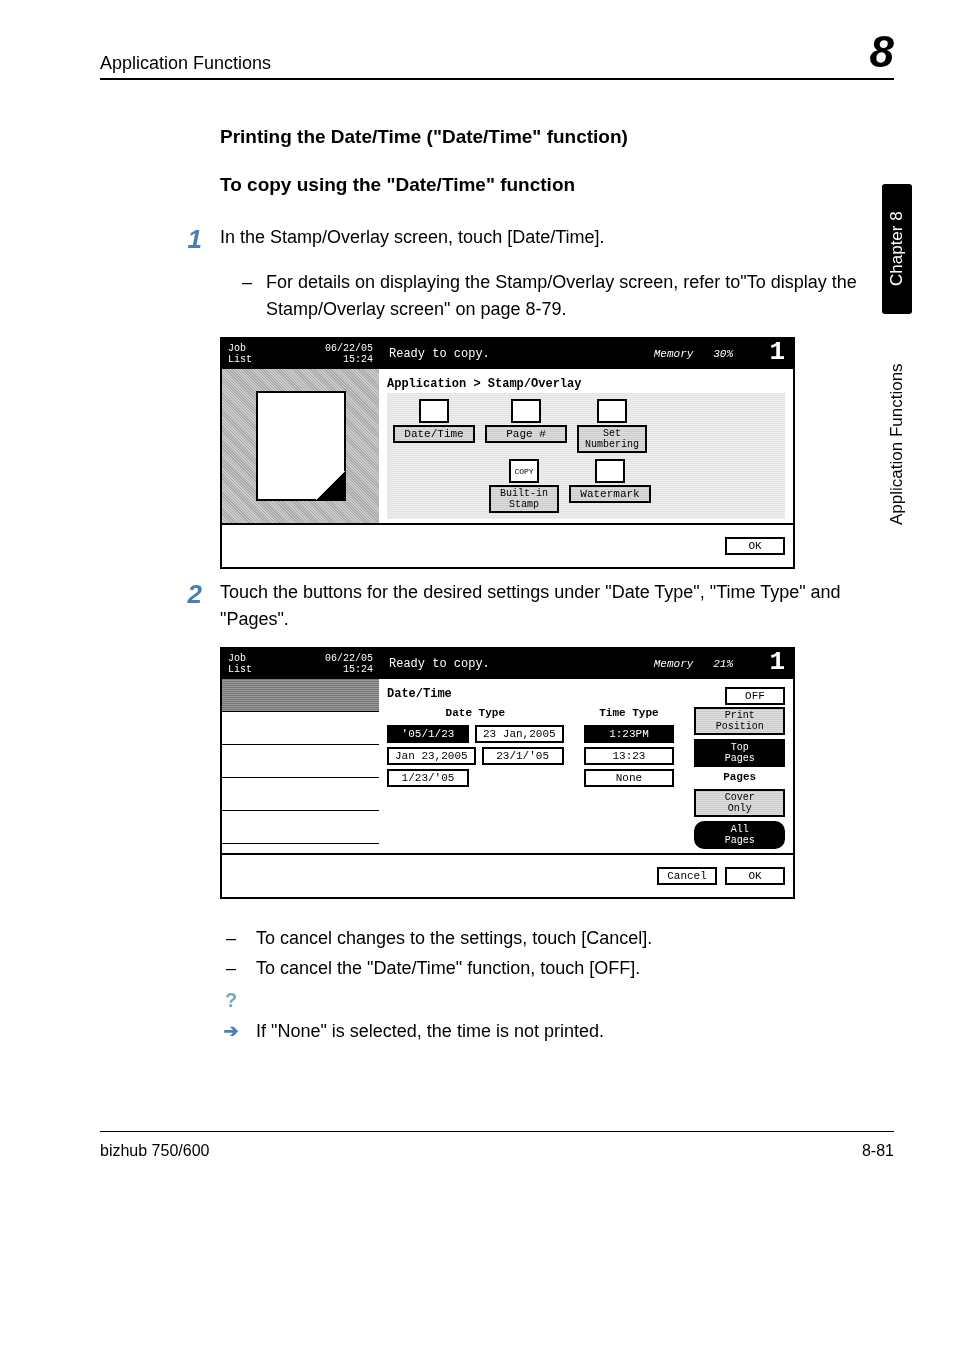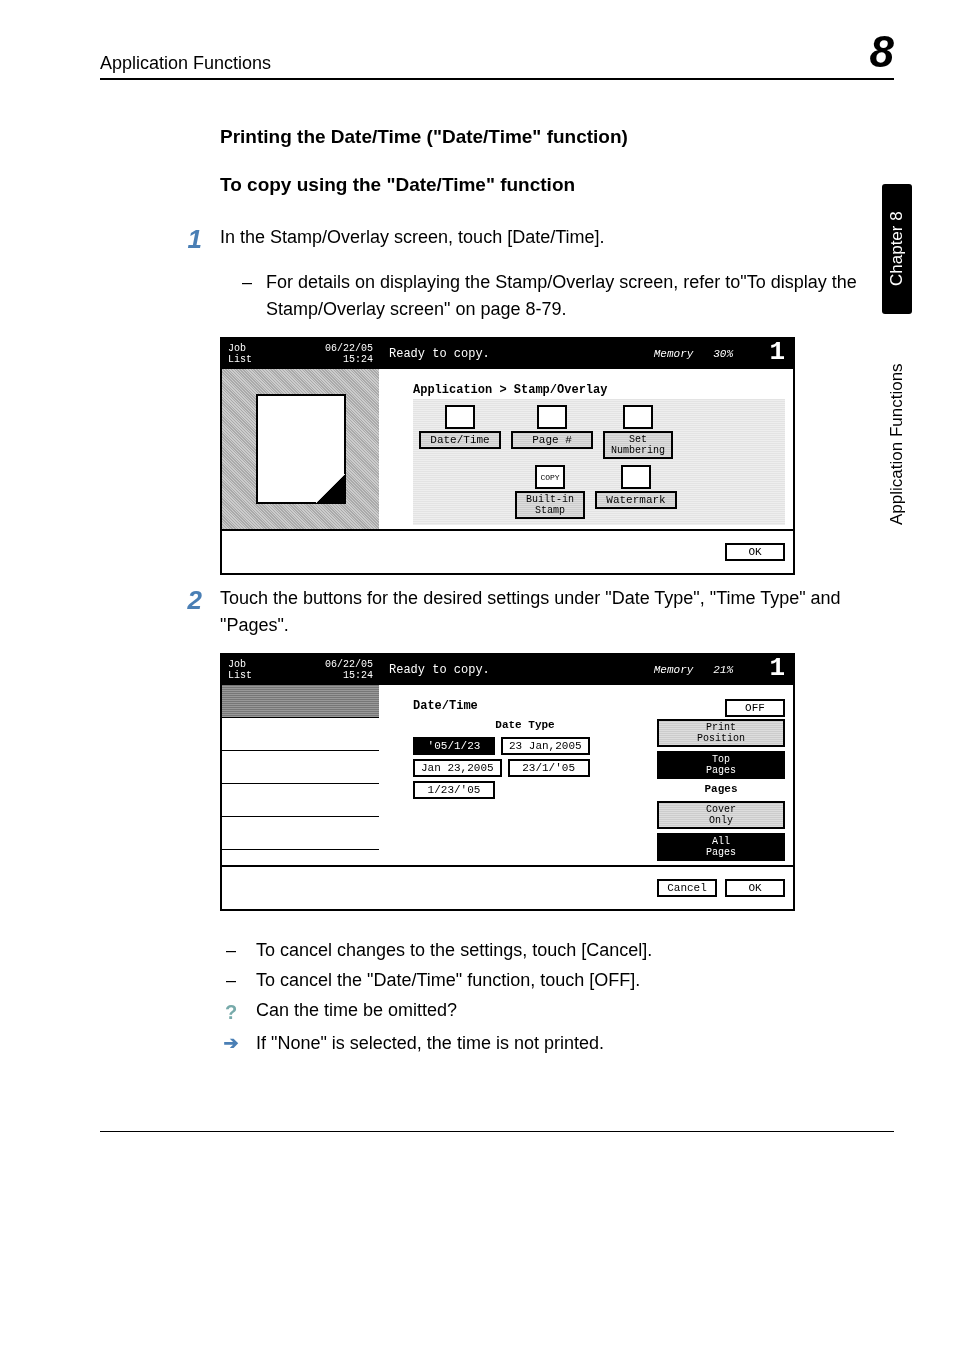--- a/index.html
+++ b/index.html
@@ -45,21 +45,21 @@
   .mem { position: absolute; right: 60px; font-size: 11px; font-style: italic; }
 
   .ss-mid { display: flex; }
   .ss-left { width: 157px; background: repeating-linear-gradient(45deg,#ccc,#ccc 1px,#aaa 1px,#aaa 2px); min-height: 150px; display:flex; align-items:center; justify-content:center; }
   .ss-left2 { width: 157px; background: #fff; min-height: 150px; display:flex; flex-direction:column; }
   .ss-left2 .row { height: 33px; border-bottom: 1px solid #000; display:flex; align-items:center; padding-left:8px; }
   .ss-left2 .row:first-child { background: repeating-linear-gradient(0deg,#999,#999 1px,#777 1px,#777 2px); }
   .doc-icon { width: 90px; height: 110px; background: #fff; border: 2px solid #000; position: relative; }
   .doc-icon::after { content:""; position:absolute; right:-2px; bottom:-2px; width:30px; height:30px; background: linear-gradient(135deg, #fff 48%, #000 50%); }
 
-  .ss-right { flex: 1; padding: 14px 8px 4px 8px; position:relative; background: #fff; margin-left: 26px; }
+  .ss-right { flex: 1; padding: 8px 8px 4px 8px; position:relative; background: #fff; }
   .breadcrumb { font-size: 12px; font-weight: bold; margin-bottom: 2px; }
   .opt-grid { display: flex; flex-wrap: wrap; gap: 6px 10px; margin-top: 2px; background: repeating-linear-gradient(0deg,#eee,#eee 1px,#e3e3e3 1px,#e3e3e3 2px); padding: 6px; }
   .opt-cell { display:flex; flex-direction:column; align-items:center; gap:2px; }
   .opt-icon { width: 30px; height: 24px; border: 2px solid #000; background:#fff; font-size:8px; display:flex; align-items:center; justify-content:center; }
   .opt-btn { border: 2px solid #000; background:#fff; font-size: 11px; padding: 1px 6px; min-width: 82px; text-align:center; font-family: "Courier New", monospace; white-space: nowrap; }
   .opt-btn.gray { background: repeating-linear-gradient(0deg,#ddd,#ddd 1px,#ccc 1px,#ccc 2px); }
   .opt-btn.small { min-width: 70px; font-size:10px; line-height:1.1; padding:1px 4px;}
   .sel { background: #000 !important; color:#fff; }
 
   .ss-bottom { display:flex; justify-content:flex-end; padding: 12px 8px; border-top: 2px solid #000; gap:8px; }
@@ -213,28 +213,34 @@
               </div>
               <div style="display:flex; gap:6px;">
                 <div class="opt-btn">Jan 23,2005</div>
                 <div class="opt-btn">23/1/'05</div>
               </div>
               <div style="display:flex; gap:6px;">
                 <div class="opt-btn">1/23/'05</div>
               </div>
             </div>
             <div class="col" style="flex:0.8;">
+              <div class="section-label">Time Type</div>
+              <div class="opt-btn sel">1:23PM</div>
+              <div class="opt-btn">13:23</div>
+              <div class="opt-btn">None</div>
+            </div>
+            <div class="col" style="flex:0.8;">
               <div class="opt-btn small gray" style="white-space:pre; text-align:center;"><span style="white-space:pre;">Print
 Position</span></div>
               <div class="opt-btn small sel" style="white-space:pre;">Top
 Pages</div>
               <div class="section-label">Pages</div>
               <div class="opt-btn small gray" style="white-space:pre;">Cover
 Only</div>
-              <div class="opt-btn small sel" style="white-space:pre;">All
+              <div class="opt-btn small sel" style="white-space:pre;border-radius:10px;">All
 Pages</div>
             </div>
           </div>
         </div>
       </div>
       <div class="ss-bottom">
         <div class="opt-btn">Cancel</div>
         <div class="opt-btn">OK</div>
       </div>
     </div>
@@ -243,23 +249,26 @@
       <div class="note-row">
           <div class="note-sym">–</div>
           <div>To cancel changes to the settings, touch [Cancel].</div>
         </div>
       <div class="note-row">
           <div class="note-sym">–</div>
           <div>To cancel the "Date/Time" function, touch [OFF].</div>
         </div>
       <div class="note-row">
           <div class="note-sym q">?</div>
-          <div>Can the time be omitted?</div>
         </div>
       <div class="note-row">
           <div class="note-sym arrow">➔</div>
           <div>If "None" is selected, the time is not printed.</div>
         </div>
     </div>
   </div>
 
   <div class="footer-hr"></div>
+  <div class="footer">
+    <span>bizhub 750/600</span>
+    <span>8-81</span>
+  </div>
 </div>
 
 </body></html>

